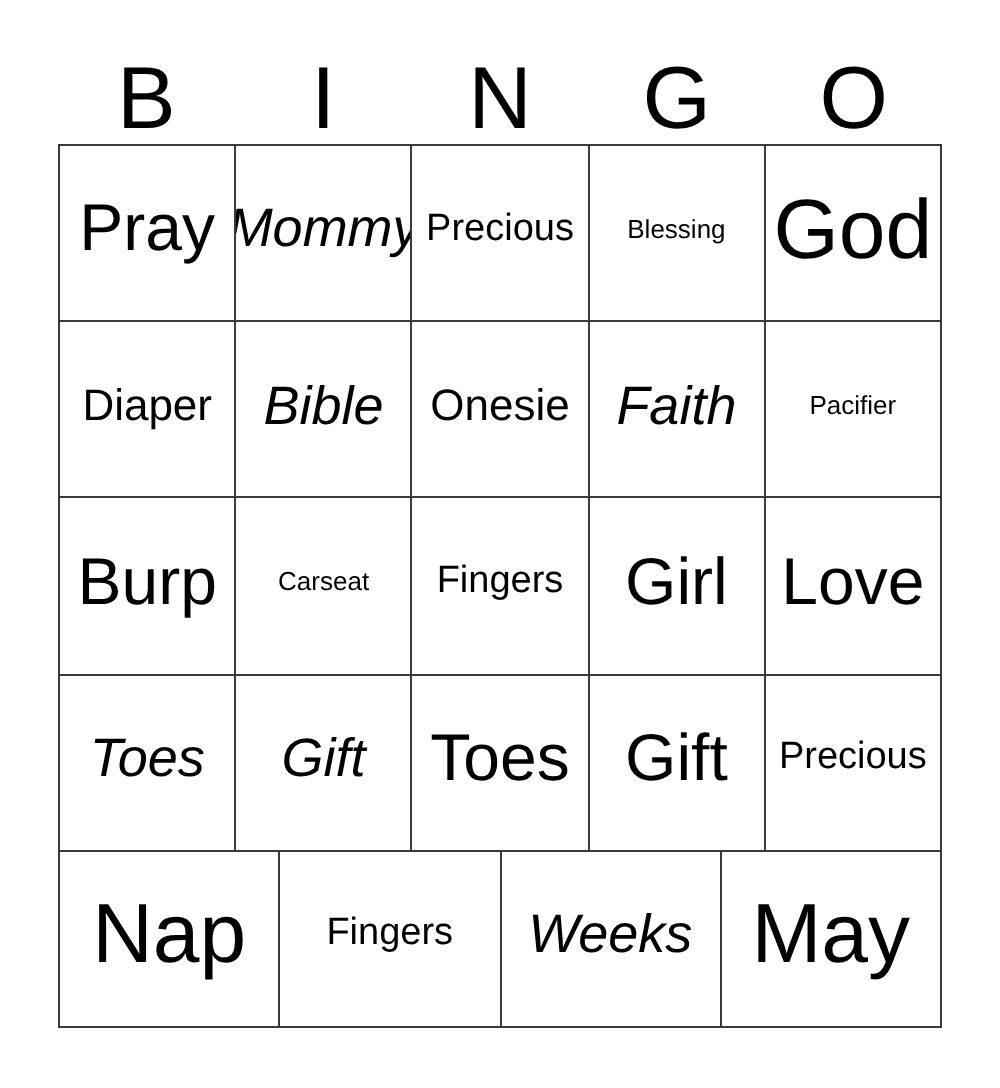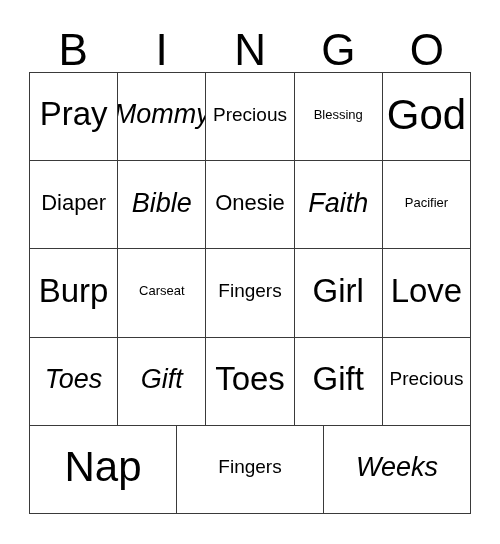--- a/index.html
+++ b/index.html
@@ -197,16 +197,19 @@
     <div class="grid-row">
       <div class="cell len-3">
           <span class="cell-text">Nap</span>
         </div>
       <div class="cell len-7">
           <span class="cell-text">Fingers</span>
         </div>
       <div class="cell len-5">
           <span class="cell-text">Weeks</span>
         </div>
+      <div class="cell len-3">
+          <span class="cell-text">May</span>
+        </div>
     </div>
 
   </div>
 </div>
 
 </body></html>

